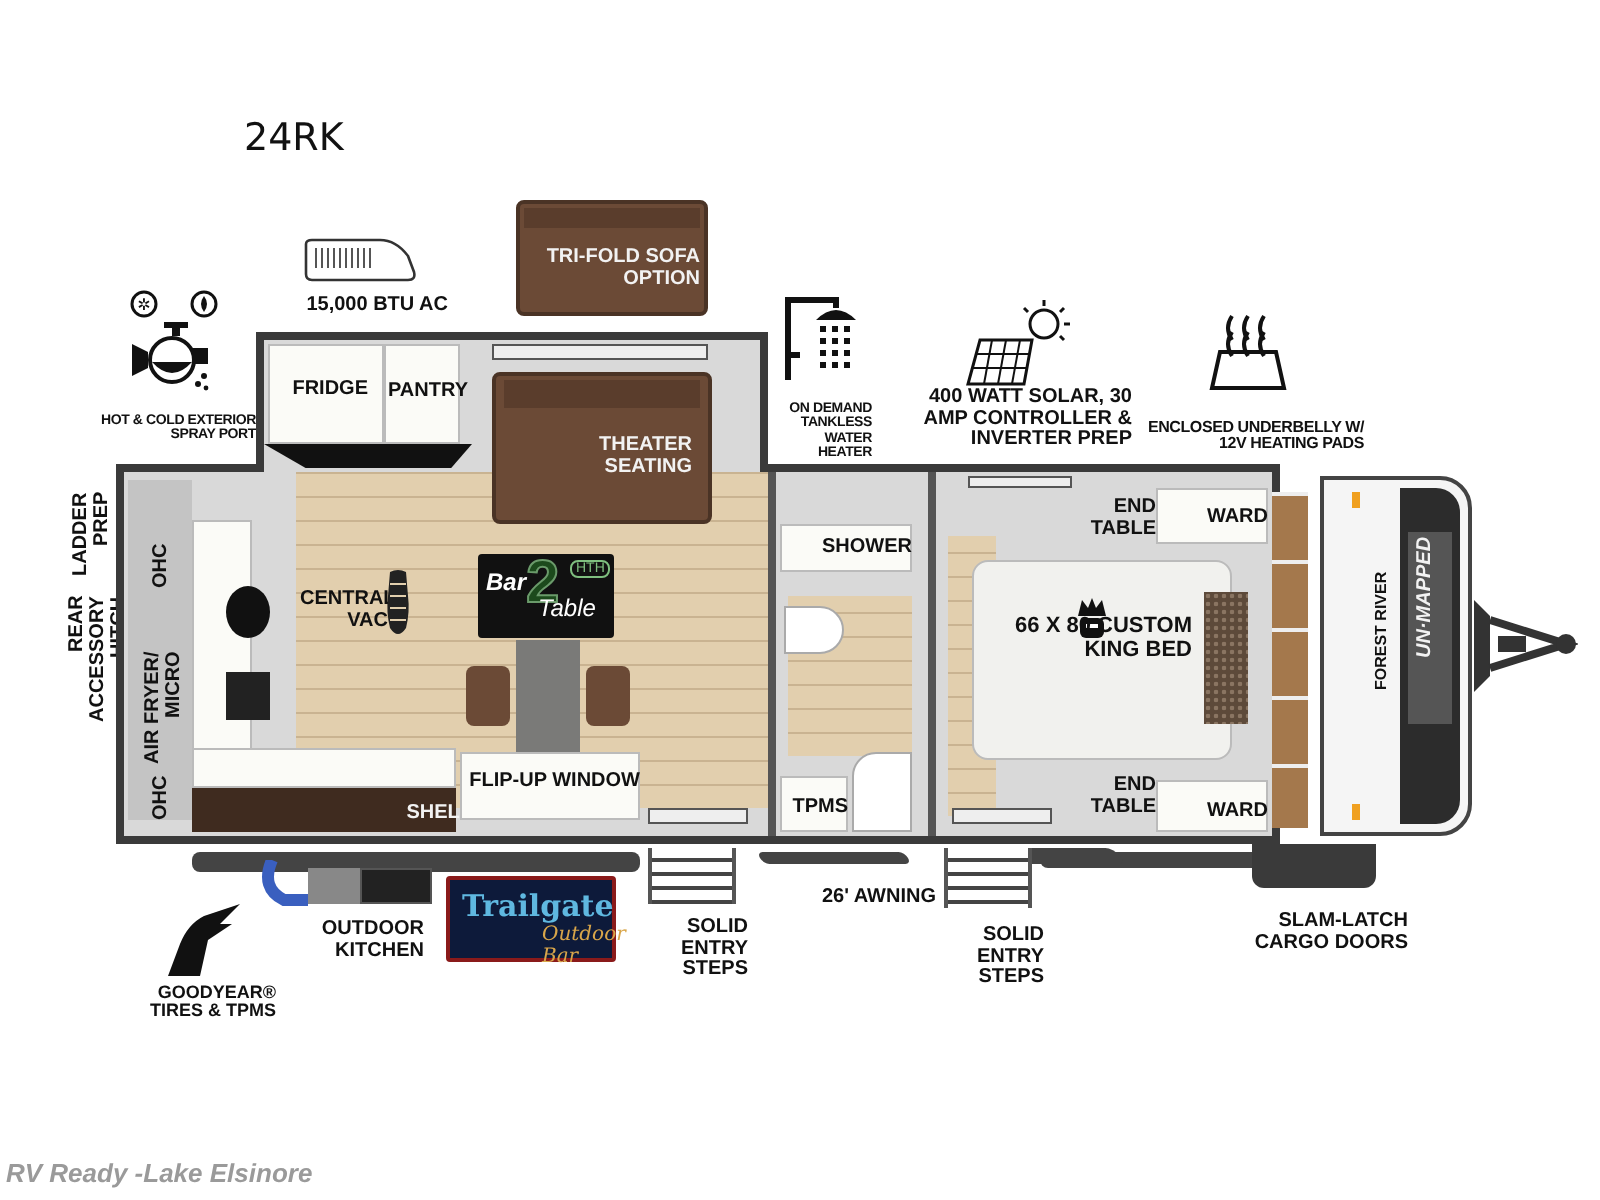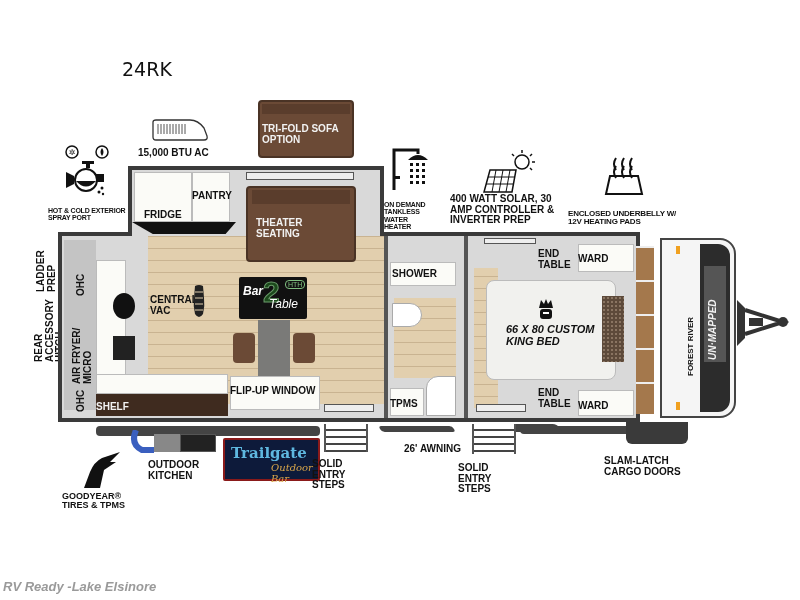--- a/index.html
+++ b/index.html
@@ -1,19 +1,19 @@
 <!DOCTYPE html>
 <html><head>
 <meta charset="utf-8">
 <style>
   * { box-sizing: border-box; margin: 0; padding: 0; }
   html, body { width: 800px; height: 600px; background: #ffffff; overflow: hidden; }
   body { position: relative; font-family: "Liberation Sans", sans-serif; color: #111; }
   .abs { position: absolute; }
-  .lbl { position: absolute; font-family: "Liberation Sans", sans-serif; font-weight: bold; text-align: left; line-height: 1.05; color: #111; }
+  .lbl { position: absolute; font-family: "Liberation Sans", sans-serif; font-weight: bold; text-align: right; line-height: 1.05; color: #111; }
   .lbl-sm { font-size: 7px; letter-spacing: -0.2px; }
   .lbl-md { font-size: 10px; }
   .lbl-lg { font-size: 11px; }
   .white-text { color: #f2f2f2; }
   .model-title { position: absolute; left: 122px; top: 58px; font-size: 19px; font-family: "DejaVu Sans", sans-serif; color: #111; }
 
   
   .trailer-outer { position: absolute; left: 58px; top: 232px; width: 582px; height: 190px; background: #3a3a3a; }
   .trailer-inner { position: absolute; left: 62px; top: 236px; width: 574px; height: 182px; background: #d9d9d9; }
   .slide-top { position: absolute; left: 128px; top: 166px; width: 256px; height: 72px; background: #3a3a3a; }
@@ -36,21 +36,21 @@
   .headboard { position: absolute; background: #5d4a3a; background-image: radial-gradient(#8a7562 1px, transparent 1.3px); background-size: 4px 4px; }
   .wood-panel { position: absolute; background: #a4784c; border-top: 2px solid #eee; }
   .front-cap { position: absolute; left: 660px; top: 238px; width: 76px; height: 180px; background: #f5f5f5; border-radius: 0 16px 16px 0; border: 2px solid #444; }
   .front-dark { position: absolute; left: 700px; top: 244px; width: 30px; height: 168px; background: #2c2c2c; border-radius: 0 12px 12px 0; }
   .front-logo { position: absolute; left: 704px; top: 266px; width: 22px; height: 96px; background: #555; }
   .hitch { position: absolute; left: 737px; top: 298px; width: 52px; height: 50px; }
   .awning-bar { position: absolute; background: #444; border-radius: 4px; }
   .step { position: absolute; border-left: 2px solid #555; border-right: 2px solid #555;
     background: repeating-linear-gradient(180deg, #fff 0 5px, #444 5px 7px); }
   .cargo { position: absolute; left: 626px; top: 422px; width: 62px; height: 22px; background: #3a3a3a; border-radius: 0 0 6px 6px; }
-  .trailgate { position: absolute; left: 223px; top: 438px; width: 97px; height: 43px; background: #0d1a3a; border: 2px solid #8a1a1a; border-radius: 2px; padding-left: 38px; }
+  .trailgate { position: absolute; left: 223px; top: 438px; width: 85px; height: 43px; background: #0d1a3a; border: 2px solid #8a1a1a; border-radius: 2px; padding-left: 38px; }
   .trailgate-t1 { position: absolute; left: 6px; top: 4px; font-size: 15px; font-family: "DejaVu Serif", serif; font-weight: bold; color: #5fb8e0; }
   .trailgate-t2 { position: absolute; left: 46px; top: 22px; font-size: 10px; font-style: italic; font-family: "DejaVu Serif", serif; color: #d9a64a; }
   .bar2table { position: absolute; left: 239px; top: 277px; width: 68px; height: 42px; background: #111; border-radius: 2px; }
   .b2t-bar { position: absolute; left: 4px; top: 7px; font-size: 12px; font-weight: bold; font-style: italic; color: #fff; }
   .b2t-2 { position: absolute; left: 24px; top: 0px; font-size: 30px; font-weight: bold; color: #1c4a1c; -webkit-text-stroke: 1px #6a9a6a; line-height: 1; }
   .b2t-table { position: absolute; left: 30px; top: 20px; font-size: 12px; font-weight: normal; font-style: italic; color: #fff; }
   .b2t-hth { position: absolute; left: 46px; top: 3px; font-size: 7px; color: #7fbf7f; border: 1px solid #7fbf7f; border-radius: 4px; padding: 0 2px; }
   .table-top { position: absolute; left: 258px; top: 320px; width: 32px; height: 56px; background: #7a7a78; }
   .chair { position: absolute; background: #6b4a36; border-radius: 4px; }
   .sink { position: absolute; left: 113px; top: 293px; width: 22px; height: 26px; background: #111; border-radius: 50%; }
@@ -168,21 +168,21 @@
 <div class="white-box" style="left:96px;top:260px;width:30px;height:120px;"></div>
 <div class="sink"></div>
 <div class="cooktop"></div>
 <div class="lbl lbl-md vert" style="left:76px;top:272px;height:24px;">OHC</div>
 <div class="lbl lbl-md vert" style="left:72px;top:326px;height:58px;">AIR FRYER/ MICRO</div>
 <div class="lbl lbl-md vert" style="left:76px;top:388px;height:24px;">OHC</div>
 
 <div class="white-box" style="left:134px;top:172px;width:58px;height:50px;"></div>
 <div class="white-box" style="left:192px;top:172px;width:38px;height:50px;"></div>
 <div class="abs" style="left:132px;top:222px;width:104px;height:12px;background:#111;clip-path:polygon(0 0,100% 0,90% 100%,20% 100%);"></div>
-<div class="lbl lbl-md" style="left:144px;top:190px;width:58px;margin-top:20px;">FRIDGE</div>
+<div class="lbl lbl-md" style="left:126px;top:190px;width:58px;">FRIDGE</div>
 <div class="lbl lbl-md" style="left:192px;top:191px;width:42px;">PANTRY</div>
 
 <div class="window-bar" style="left:246px;top:172px;width:108px;height:8px;"></div>
 <div class="sofa" style="left:246px;top:186px;width:110px;height:76px;">
   <div class="sofa-back" style="left:4px;top:2px;width:98px;height:14px;"></div>
 </div>
 <div class="lbl lbl-md white-text" style="left:256px;top:218px;width:90px;">THEATER SEATING</div>
 
 <div class="lbl lbl-md" style="left:150px;top:295px;width:44px;">CENTRAL VAC</div>
 <svg class="abs" style="left:192px;top:284px;" width="14" height="36">
@@ -227,21 +227,21 @@
 <div class="white-box" style="left:578px;top:244px;width:56px;height:28px;"></div>
 <div class="lbl lbl-md" style="left:578px;top:254px;width:56px;">WARD</div>
 
 <div class="bed" style="left:486px;top:280px;width:130px;height:100px;"></div>
 <div class="headboard" style="left:602px;top:296px;width:22px;height:66px;"></div>
 <svg class="abs" style="left:537px;top:298px;" width="18" height="22">
   <path d="M2 10 L4 2 L7 6 L9 1 L11 6 L14 2 L16 10 Z" fill="#111"></path>
   <rect x="3" y="11" width="12" height="10" rx="3" fill="#111"></rect>
   <rect x="6" y="14" width="6" height="2" fill="#fff"></rect>
 </svg>
-<div class="lbl lbl-lg" style="left:506px;top:324px;width:90px;font-style:italic;">66 X 80 CUSTOM KING BED</div>
+<div class="lbl lbl-lg" style="left:506px;top:308px;width:90px;">66 X 80 CUSTOM KING BED</div>
 
 <div class="white-box" style="left:540px;top:386px;width:36px;height:26px;background:#d9d9d9;border:none;"></div>
 <div class="lbl lbl-md" style="left:538px;top:388px;width:40px;">END TABLE</div>
 <div class="white-box" style="left:578px;top:390px;width:56px;height:26px;"></div>
 <div class="lbl lbl-md" style="left:578px;top:401px;width:56px;">WARD</div>
 <div class="window-bar" style="left:484px;top:238px;width:52px;height:6px;"></div>
 <div class="window-bar" style="left:476px;top:404px;width:50px;height:8px;"></div>
 
 <div class="wood-panel" style="left:636px;top:246px;width:18px;height:34px;"></div>
 <div class="wood-panel" style="left:636px;top:280px;width:18px;height:34px;"></div>

